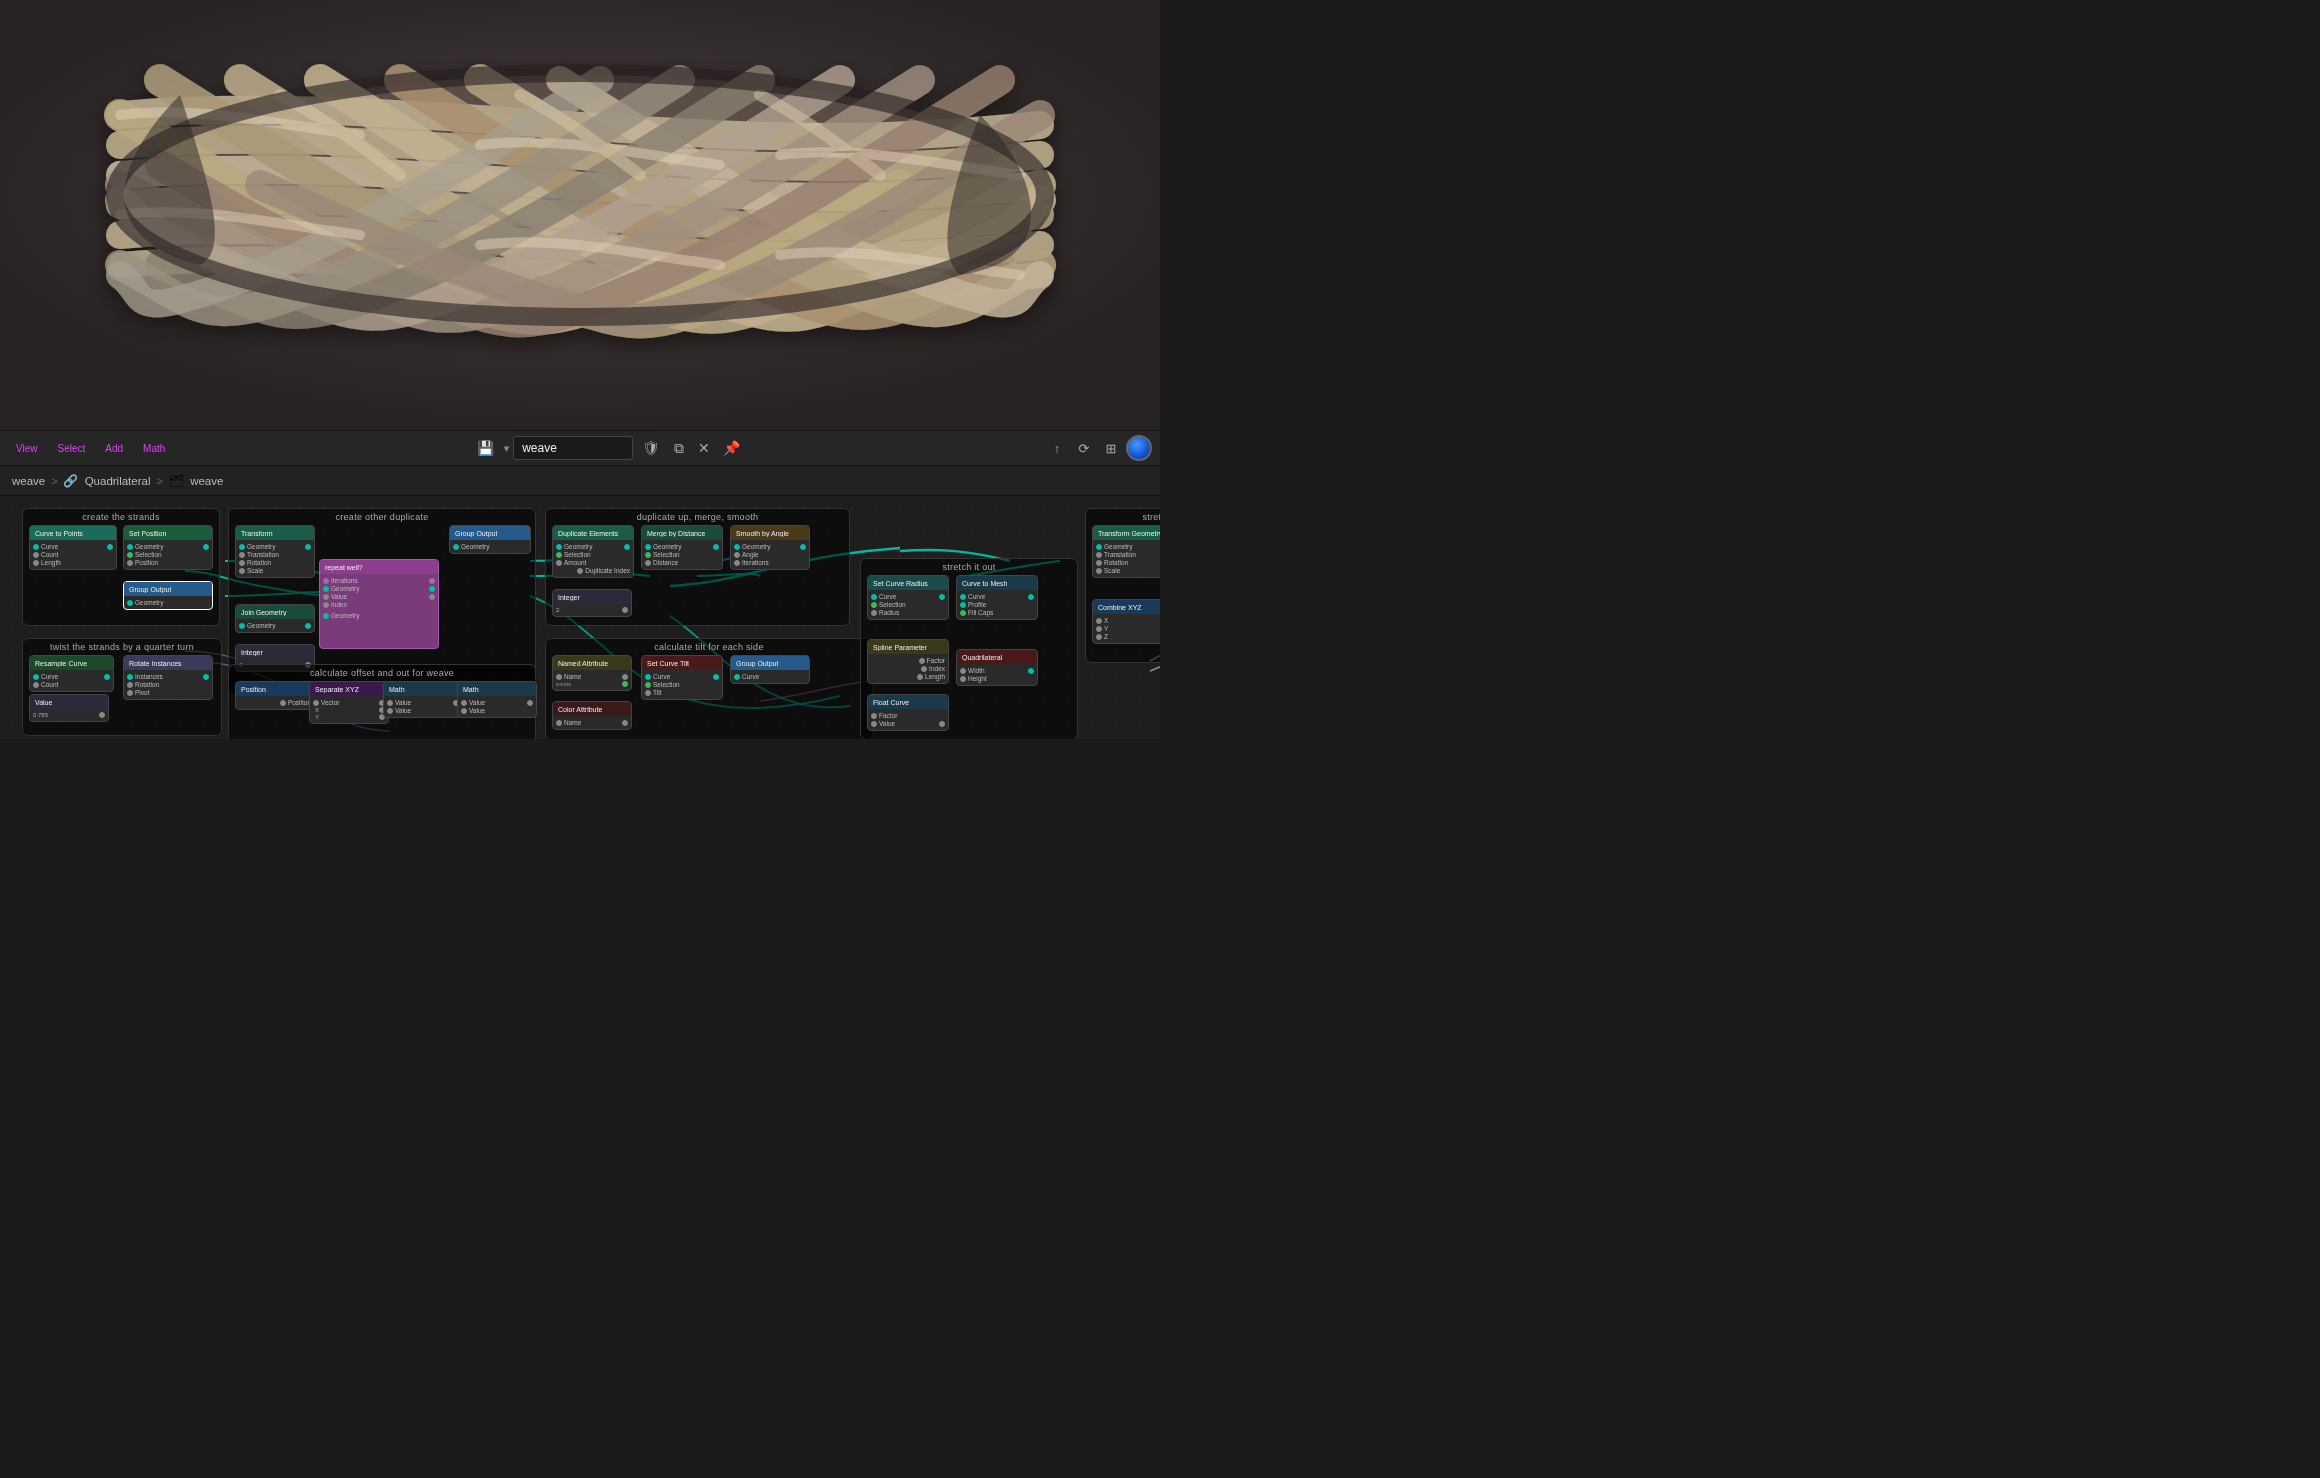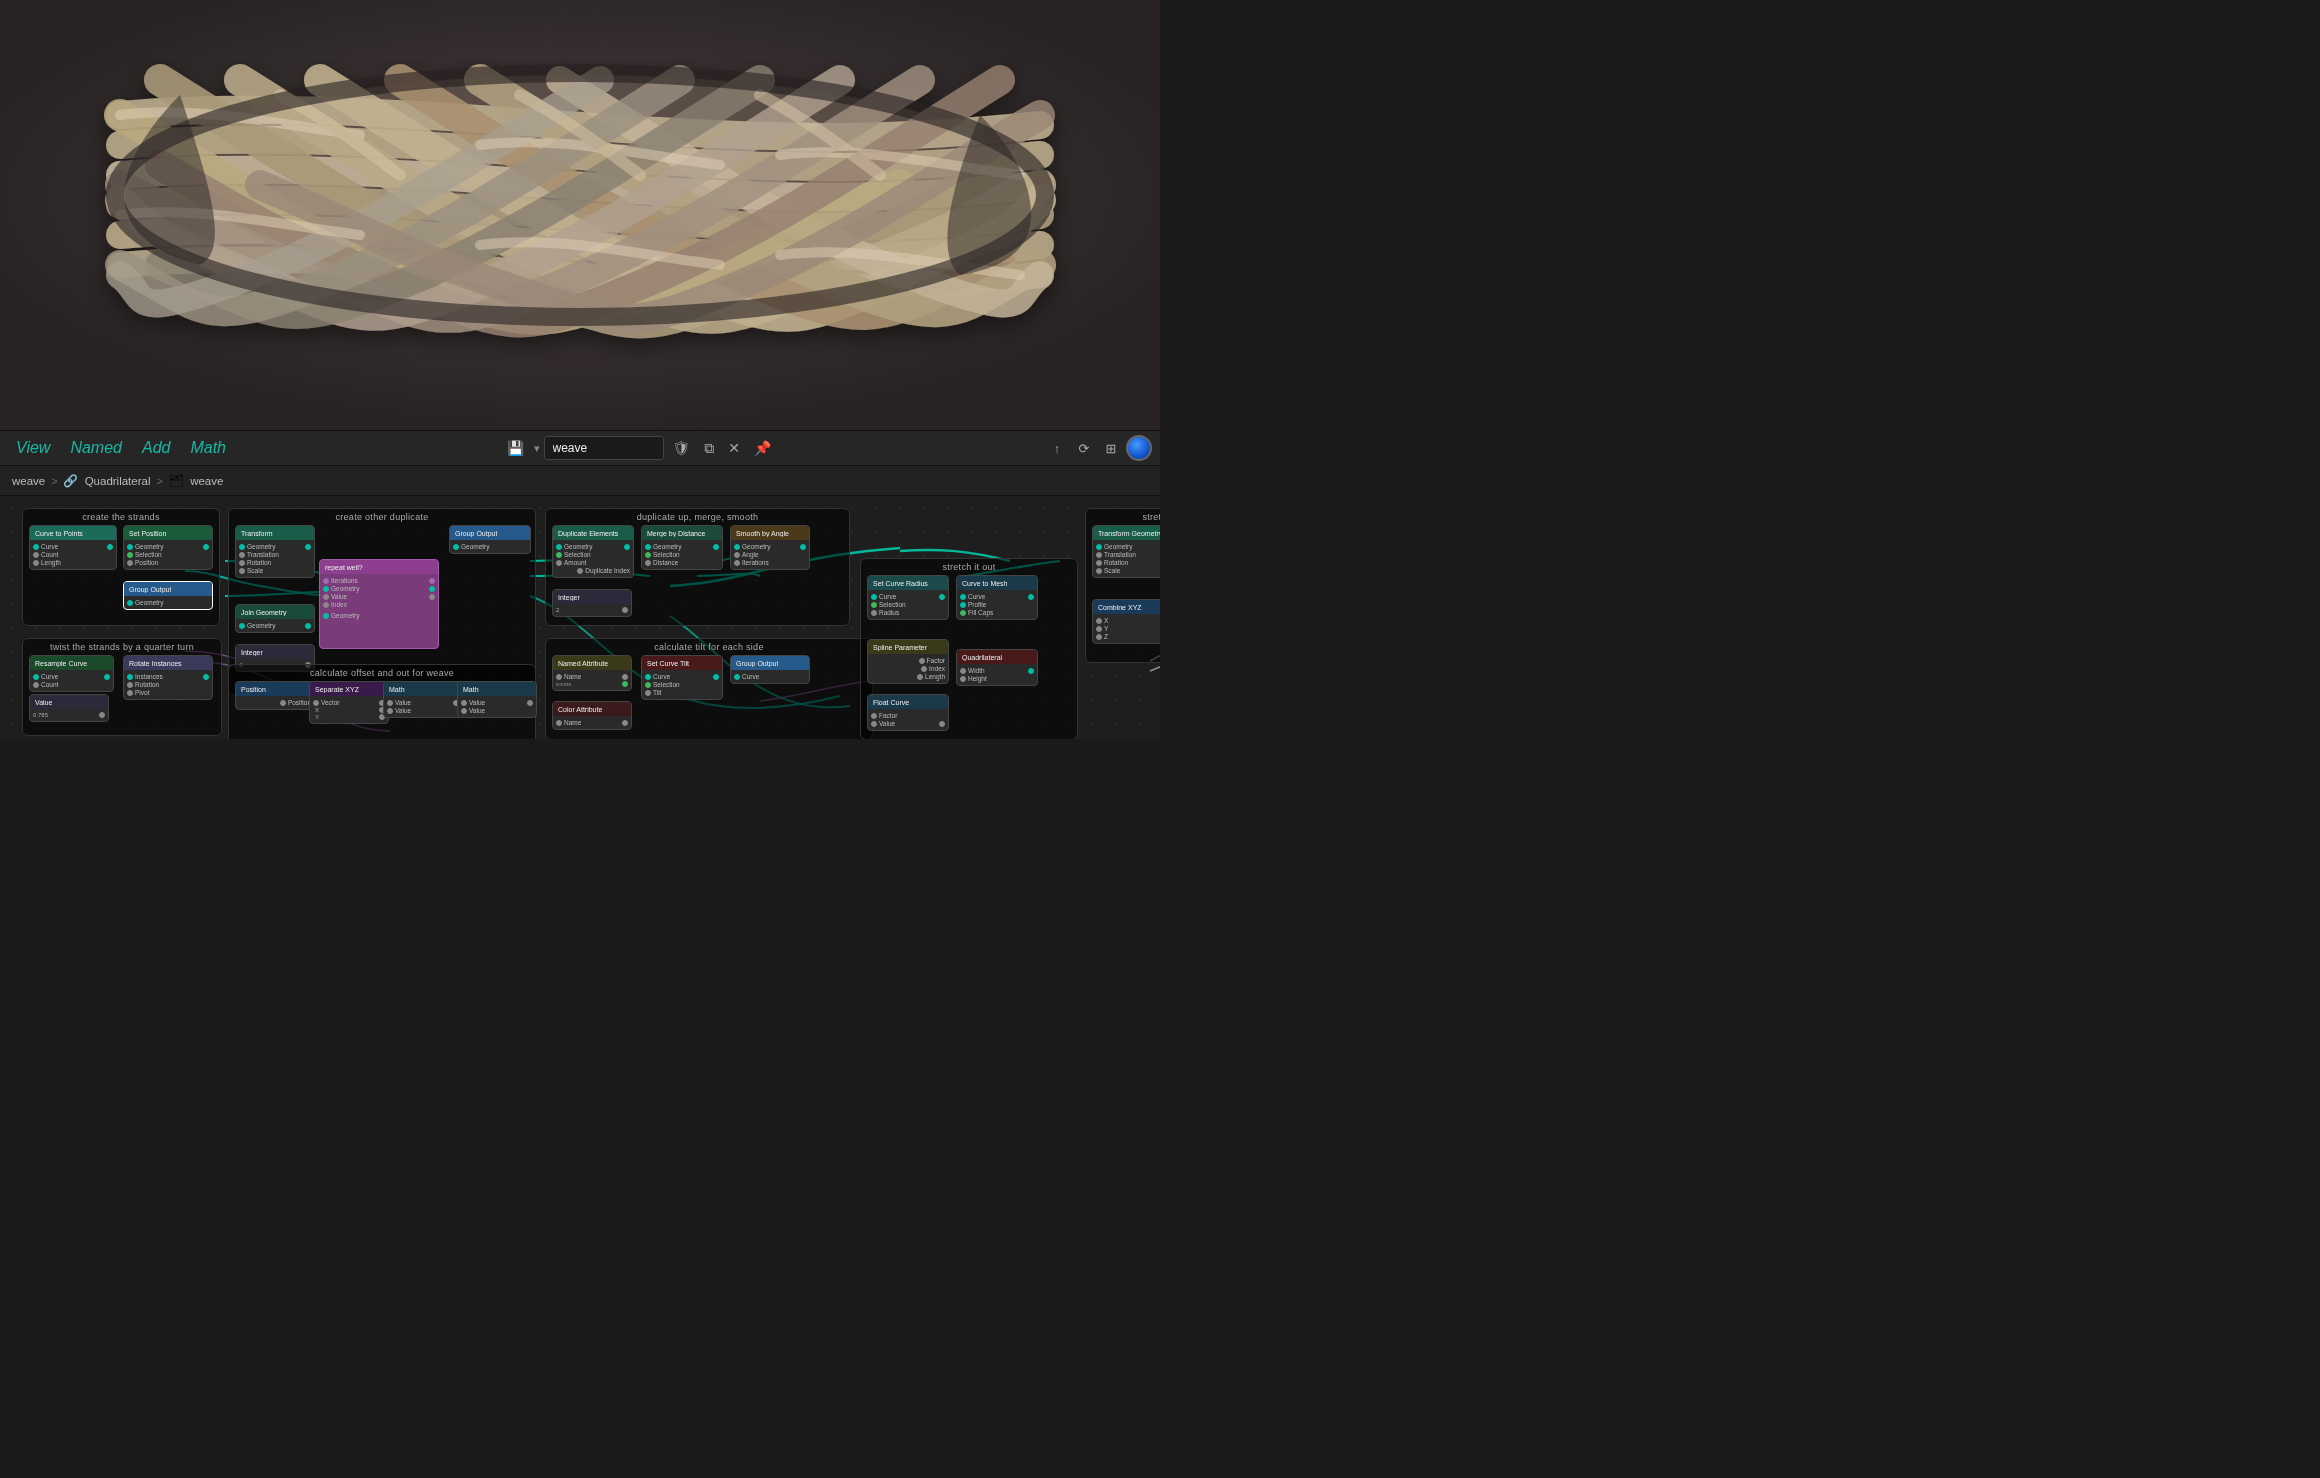--- a/index.html
+++ b/index.html
@@ -32,27 +32,26 @@
       height: 36px;
       background: #262626;
       border-top: 1px solid #111;
       border-bottom: 1px solid #111;
       display: flex;
       align-items: center;
       padding: 0 8px;
       gap: 4px;
     }
     .toolbar-menu-item {
-      color: #14b8a6;
-      font-size: 16px;
+      color: #d946ef;
+      font-size: 10px;
       padding: 3px 8px;
       border-radius: 3px;
       cursor: pointer;
       user-select: none;
-      font-style: italic;
     }
 
     .toolbar-spacer { flex: 1; }
 
     .toolbar-center {
       display: flex;
       align-items: center;
       gap: 4px;
     }
     .toolbar-icon-btn {
@@ -313,21 +312,21 @@
 
       <path d="M-400,-100 C-440,-60 -460,-20 -455,10 C-450,40 -420,60 -380,70 C-350,55 -370,-10 -400,-100Z" fill="#282222" opacity="0.5"></path>
       <path d="M400,-80 C440,-40 455,0 450,30 C445,60 415,75 380,80 C355,60 370,-5 400,-80Z" fill="#282222" opacity="0.5"></path>
     </g>
   </svg>
 </div>
 
 <div id="toolbar">
 
   <span class="toolbar-menu-item">View</span>
-  <span class="toolbar-menu-item">Named</span>
+  <span class="toolbar-menu-item">Select</span>
   <span class="toolbar-menu-item">Add</span>
   <span class="toolbar-menu-item">Math</span>
 
   <div class="toolbar-spacer"></div>
 
   <div class="toolbar-center">
     <button class="toolbar-icon-btn" title="Save">💾</button>
     <span style="color:#888;font-size:11px">▾</span>
     <input class="toolbar-name-field" value="weave" style="">
     <button class="toolbar-icon-btn" title="Shield">🛡</button>

